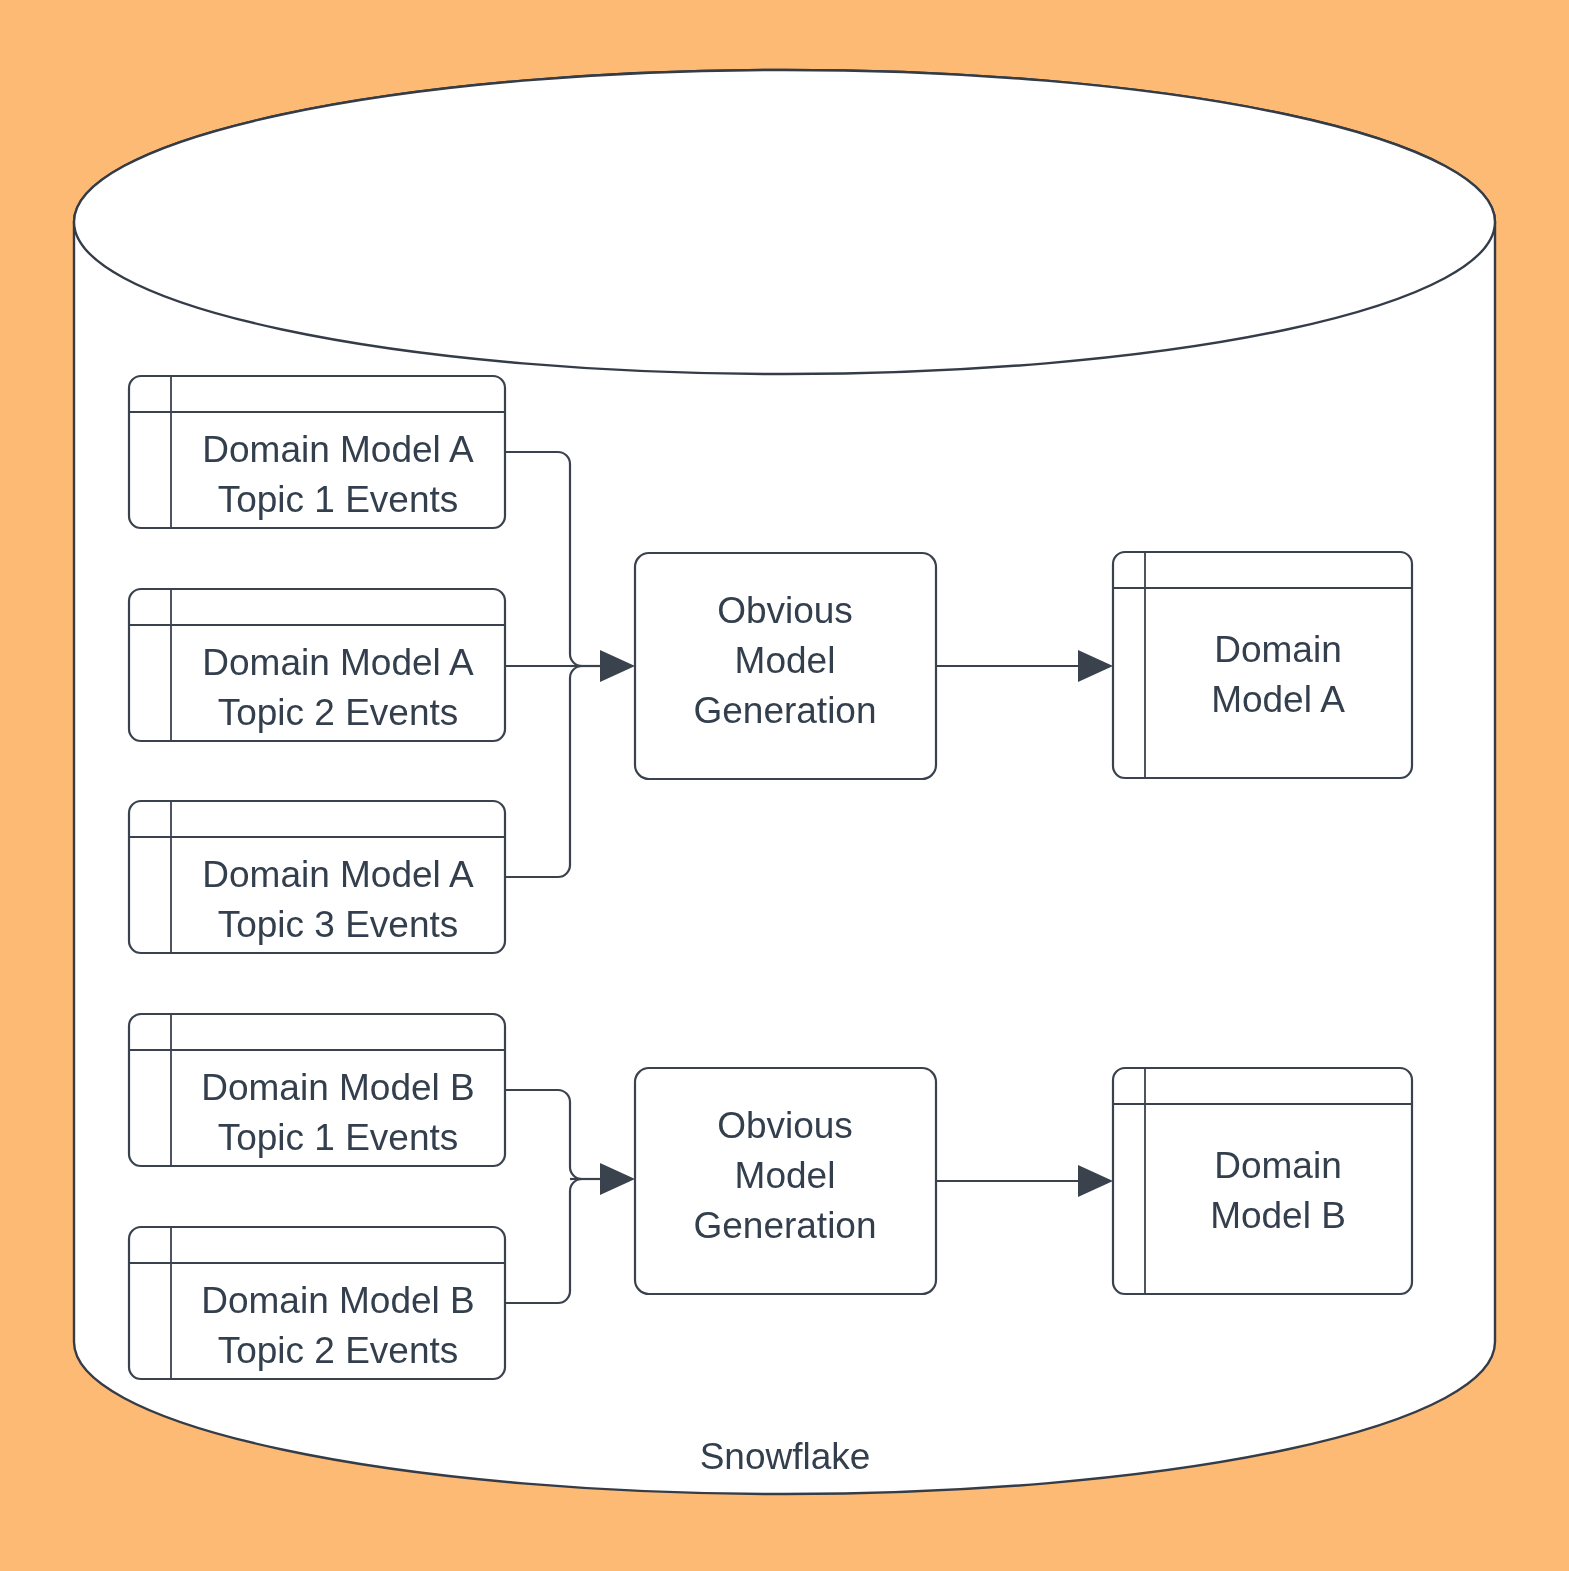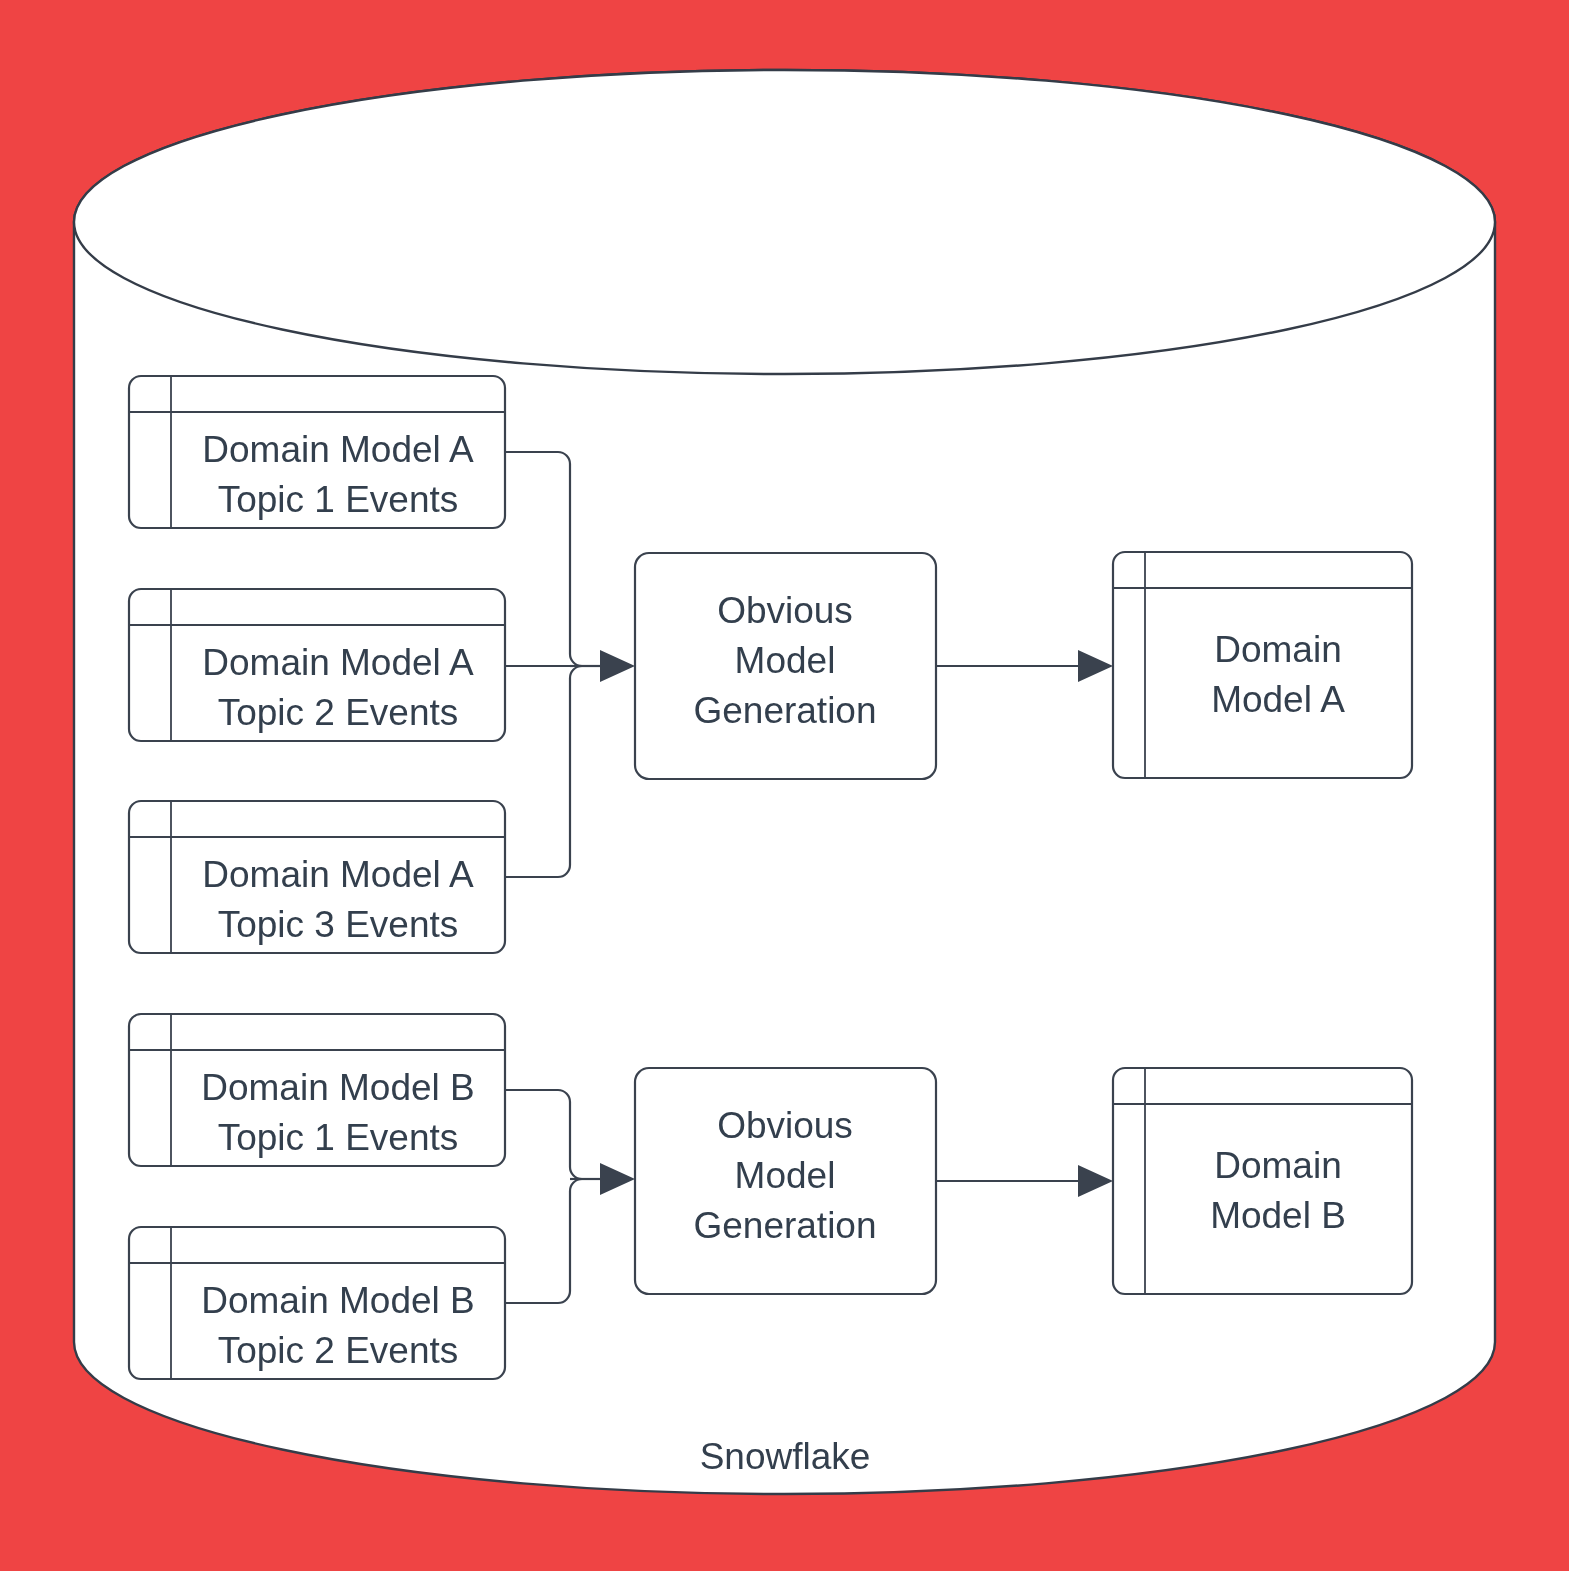--- a/index.html
+++ b/index.html
@@ -10,21 +10,21 @@
   body {
     width: 1569px;
     height: 1571px;
     font-family: "Liberation Sans", sans-serif;
     overflow: hidden;
   }
   #diagram-root {
     position: relative;
     width: 1569px;
     height: 1571px;
-    background: #ef4444;
+    background: #fdba74;
   }
   svg#diagram-svg {
     display: block;
     width: 1569px;
     height: 1571px;
   }
   .stroke-shape {
     fill: #ffffff;
     stroke: #3a424e;
     stroke-width: 2.2;

